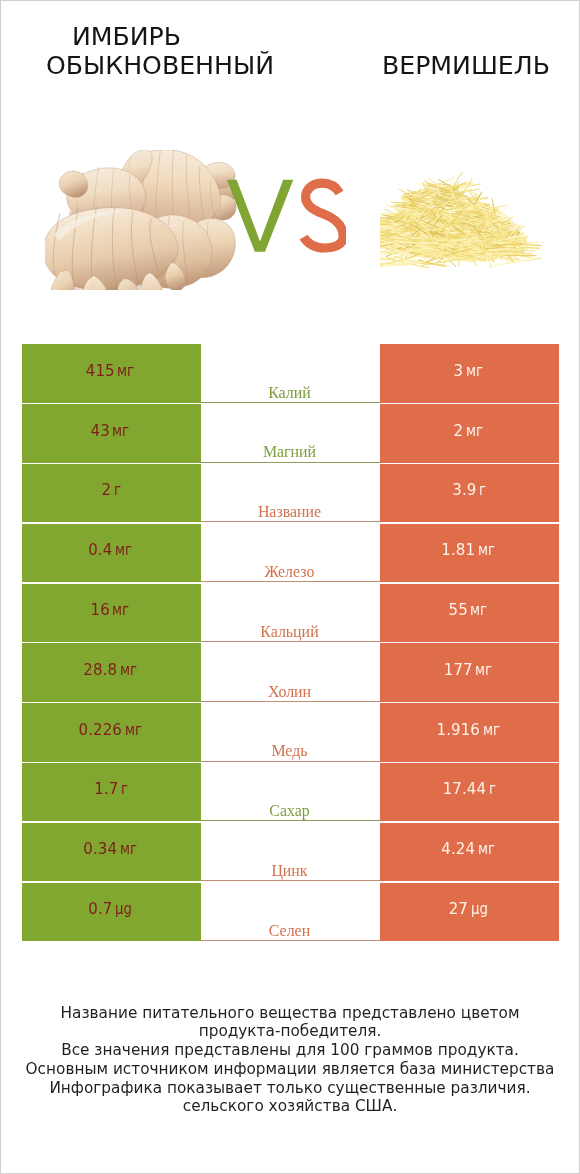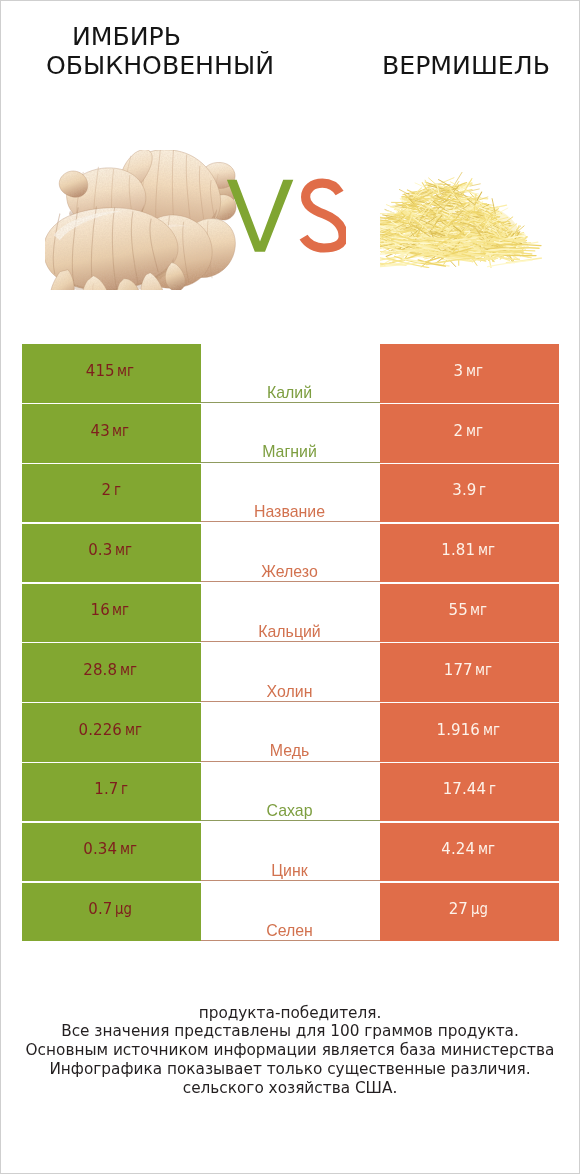--- a/index.html
+++ b/index.html
@@ -26,21 +26,21 @@
   .table{position:absolute;left:0;top:343.4px;width:578px;}
   .row{position:relative;height:58.5px;margin-bottom:1.3px;}
   .cell{position:absolute;top:0;height:100%;display:flex;align-items:center;justify-content:center;box-sizing:border-box;line-height:1;padding-bottom:3px;}
   .cell-left{left:21px;width:179px;background:#82a731;color:#7f1d1d;}
   .cell-mid{left:200px;width:179px;background:#ffffff;border-bottom:1px solid transparent;}
   .cell-mid.green{border-bottom-color:#8f9b5e;}
   .cell-mid.orange{border-bottom-color:#c08c74;}
   .cell-right{left:379px;width:179px;background:#e06d49;color:#fdf3ea;}
   .val{font-family:"DejaVu Sans",sans-serif;font-size:15px;font-weight:400;white-space:nowrap;letter-spacing:0.1px;position:relative;top:-1.3px;left:0.5px;}
   .val .u{font-size:16.2px;font-weight:400;margin-left:2.6px;display:inline-block;transform:scaleX(0.82);transform-origin:left center;}
-  .lbl{font-family:Liberation Sans, sans-serif;font-size:15.9px;font-weight:400;white-space:nowrap;position:relative;left:-1px;top:-1px;margin-top:44px;}
+  .lbl{font-family:Liberation Serif, serif;font-size:15.9px;font-weight:400;white-space:nowrap;position:relative;left:-1px;top:-1px;margin-top:44px;}
   .lbl.green{color:#7d9e40;}
   .lbl.orange{color:#d2724f;}
   
   .footer{position:absolute;left:0;top:1002.5px;width:578px;text-align:center;
     font-family:"DejaVu Sans",sans-serif;font-size:15.3px;line-height:18.75px;color:#231f20;}
 </style>
 </head>
 <body>
 
 <div class="page">
@@ -1207,21 +1207,21 @@
         </div>
         <div class="cell cell-mid orange">
           <span class="lbl orange">Название</span>
         </div>
         <div class="cell cell-right">
           <span class="val"><span class="num">3.9</span><span class="u">г</span></span>
         </div>
       </div>
       <div class="row">
         <div class="cell cell-left">
-          <span class="val"><span class="num">0.3</span><span class="u">мг</span></span>
+          <span class="val"><span class="num">0.4</span><span class="u">мг</span></span>
         </div>
         <div class="cell cell-mid orange">
           <span class="lbl orange">Железо</span>
         </div>
         <div class="cell cell-right">
           <span class="val"><span class="num">1.81</span><span class="u">мг</span></span>
         </div>
       </div>
       <div class="row">
         <div class="cell cell-left">
@@ -1284,19 +1284,20 @@
         </div>
         <div class="cell cell-mid orange">
           <span class="lbl orange">Селен</span>
         </div>
         <div class="cell cell-right">
           <span class="val"><span class="num">27</span><span class="u">µg</span></span>
         </div>
       </div>
     </div>
   <div class="footer" id="footer">
+      <div>Название питательного вещества представлено цветом</div>
       <div>продукта-победителя.</div>
       <div>Все значения представлены для 100 граммов продукта.</div>
       <div>Основным источником информации является база министерства</div>
       <div>Инфографика показывает только существенные различия.</div>
       <div>сельского хозяйства США.</div>
     </div>
 </div>
 
 </body></html>

